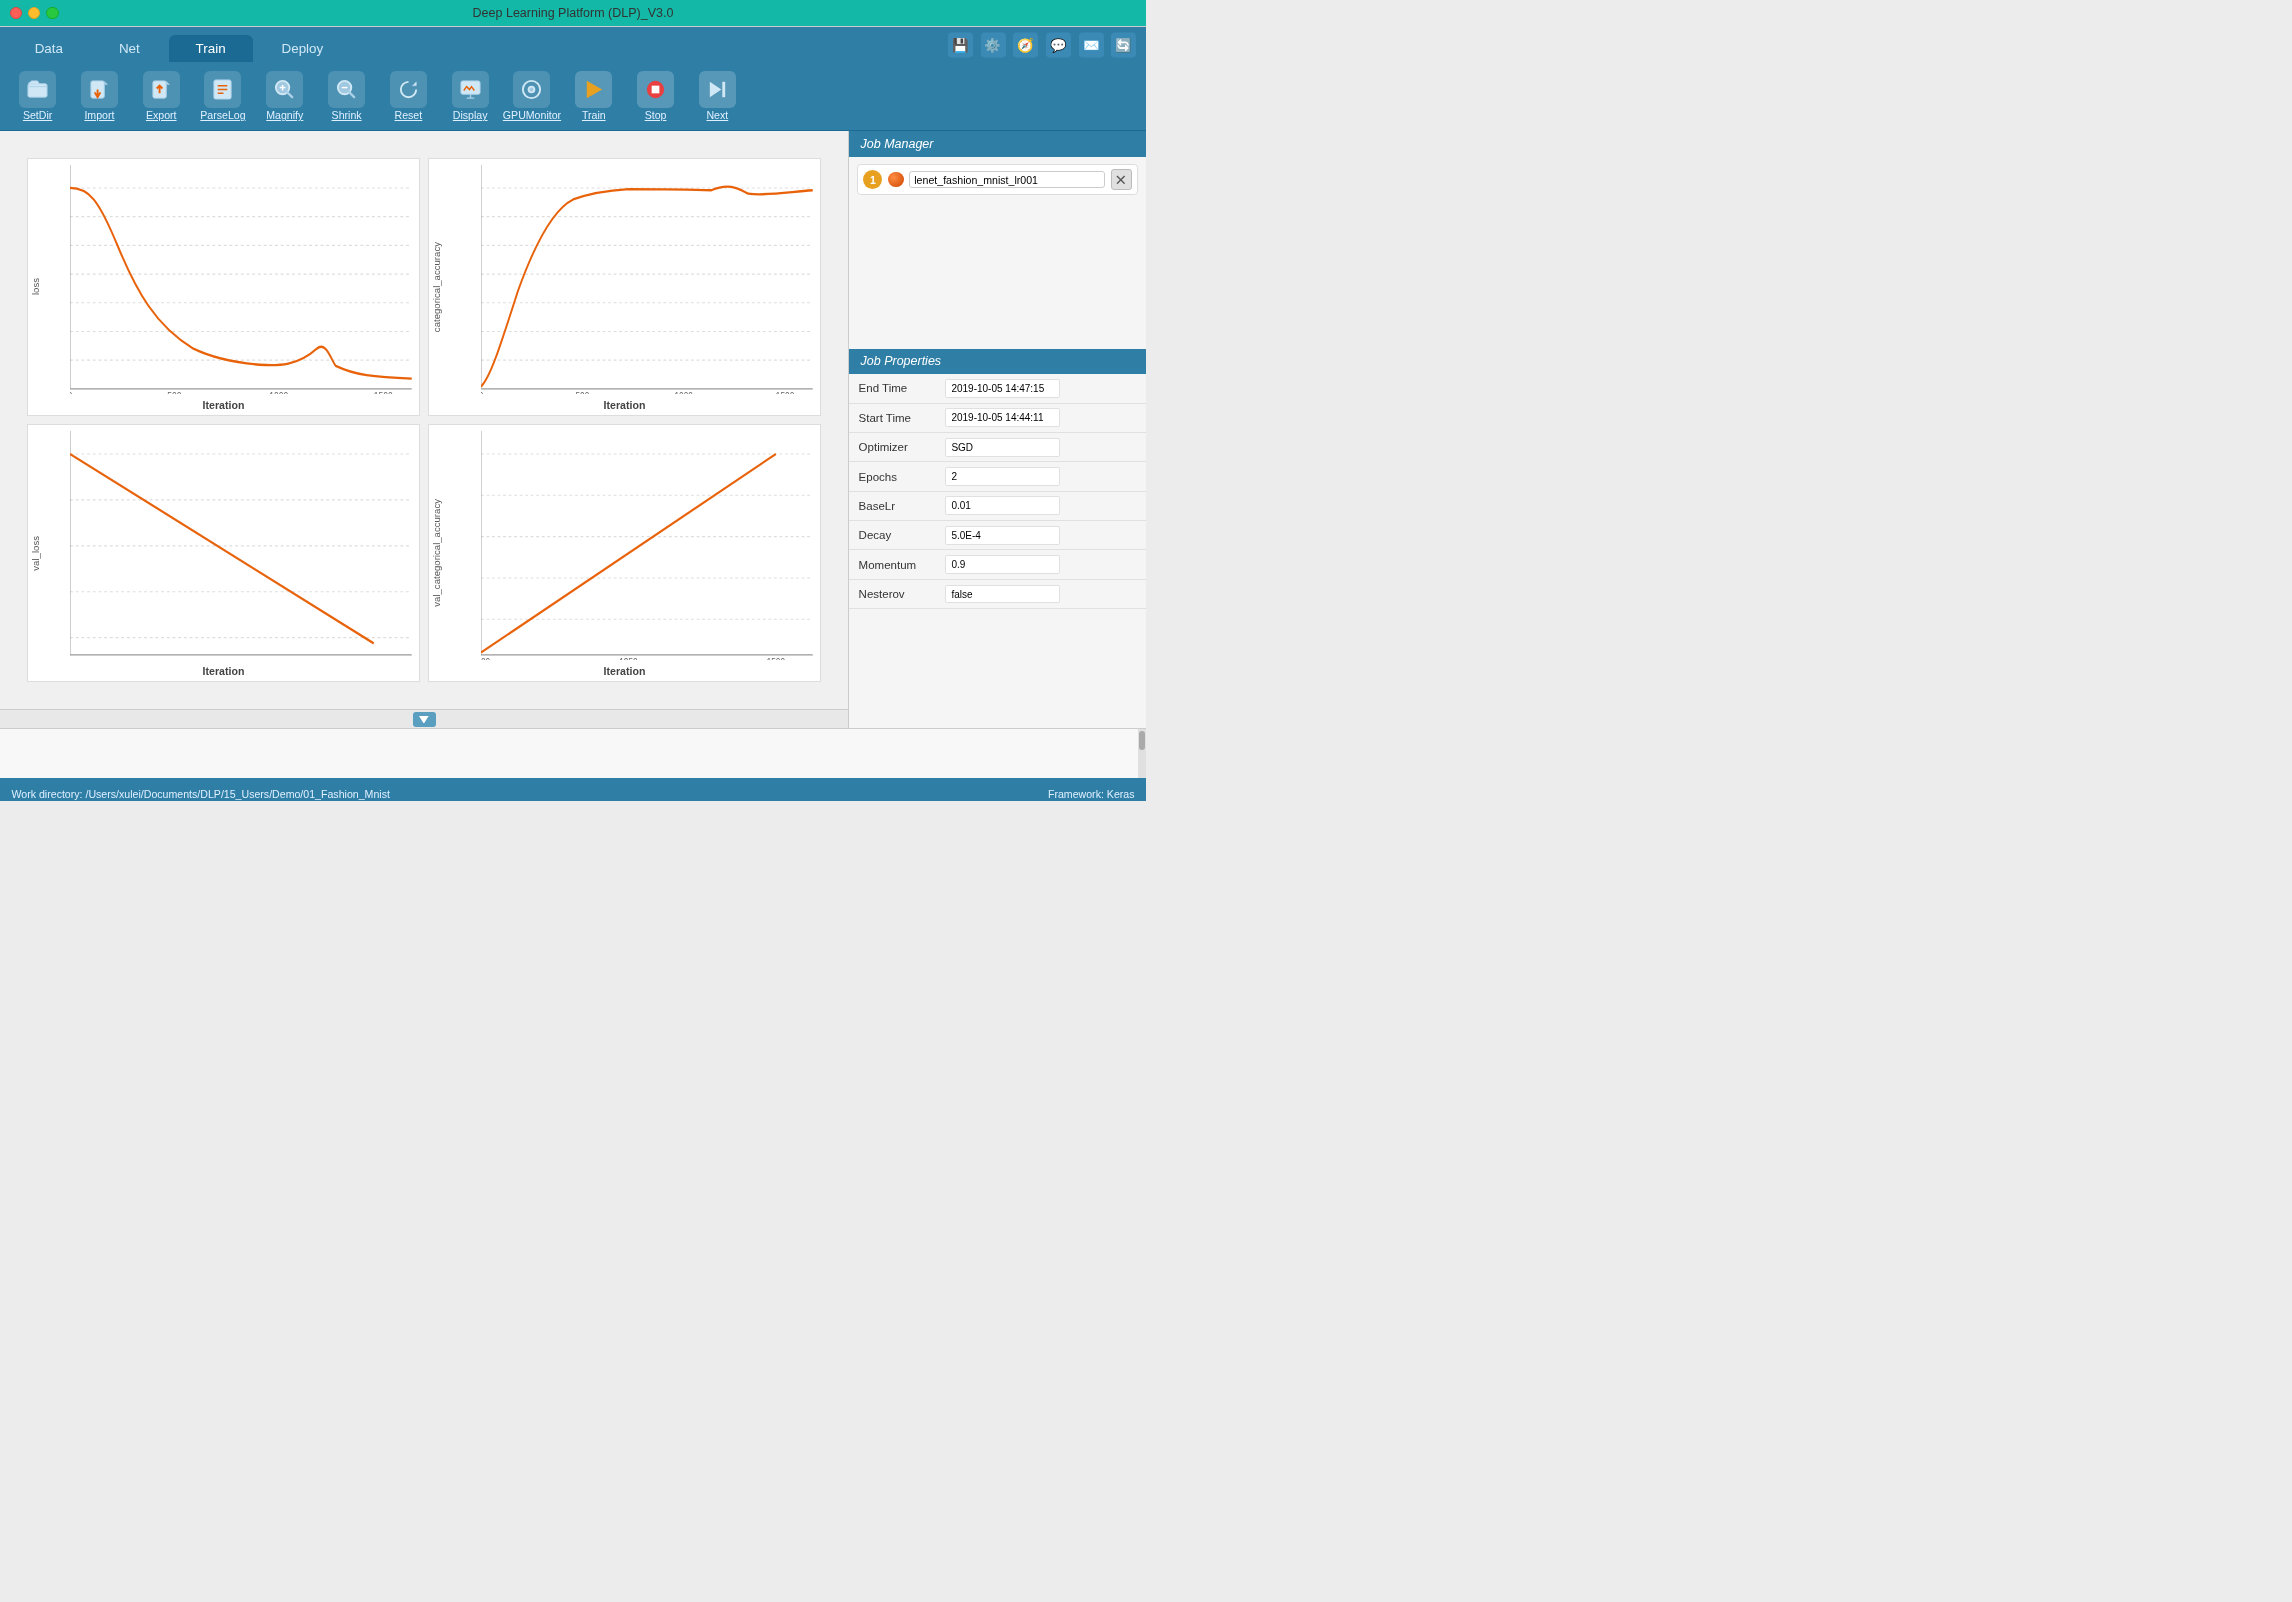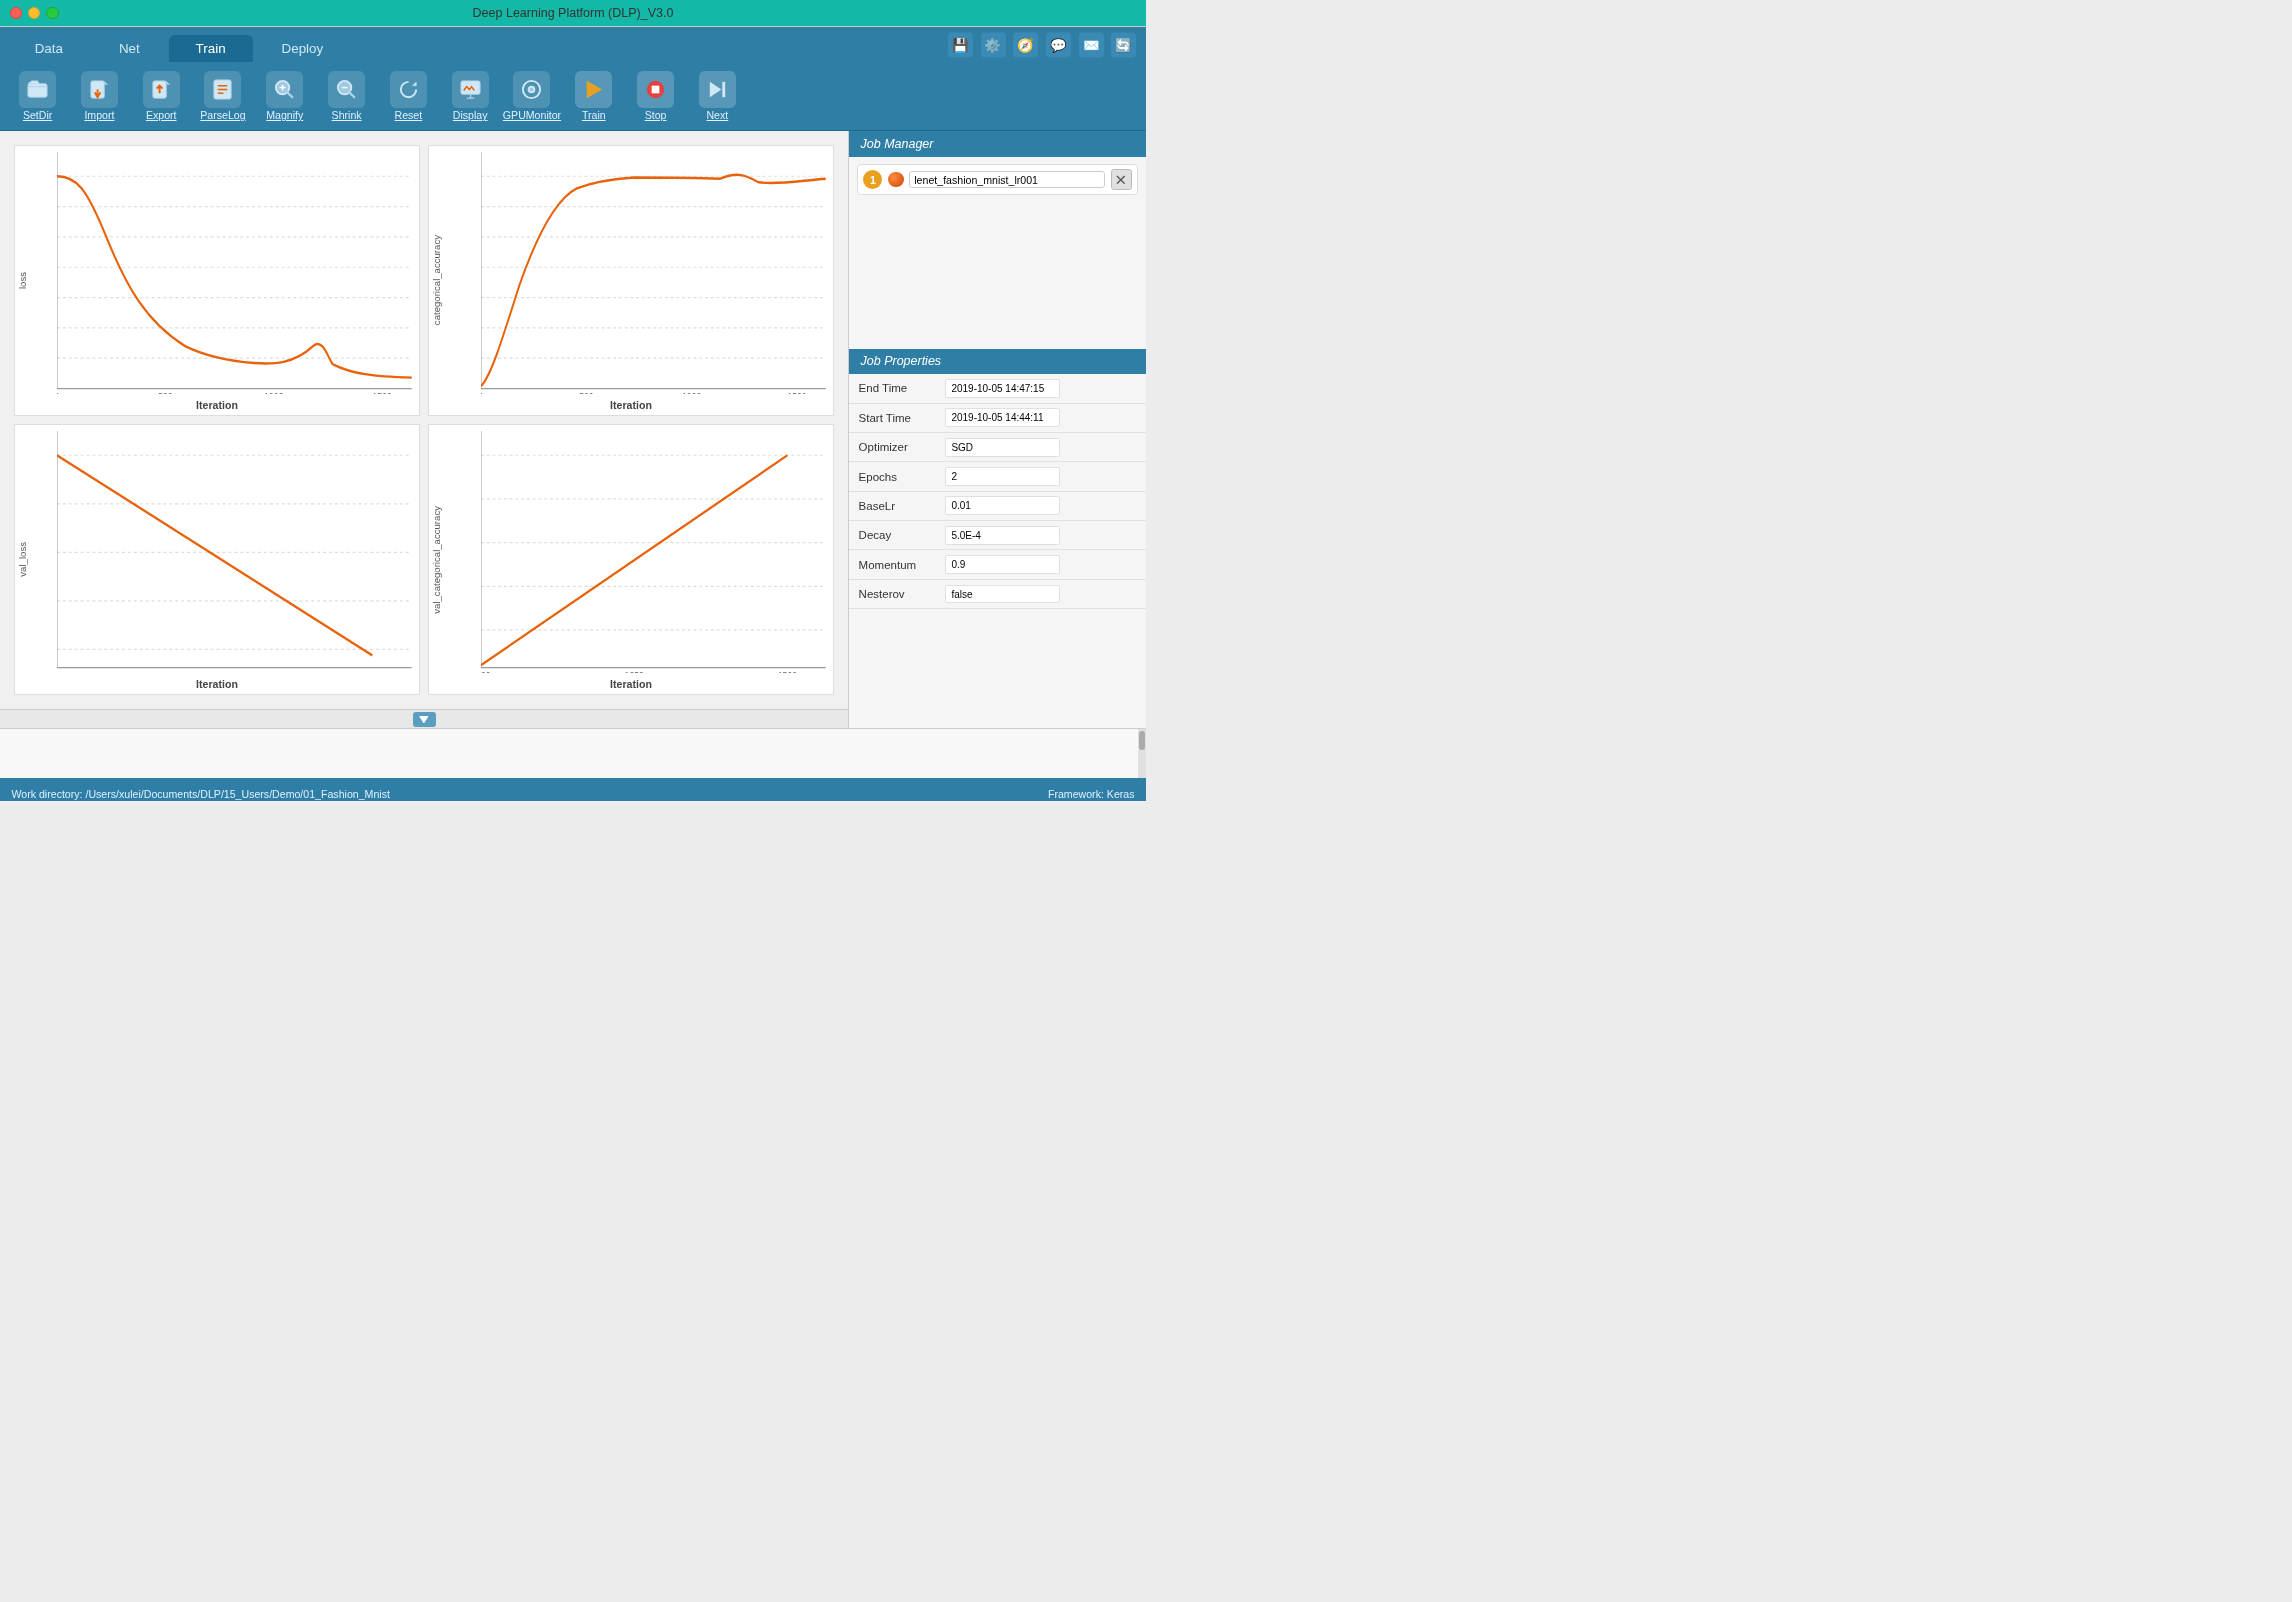--- a/index.html
+++ b/index.html
@@ -346,21 +346,21 @@
         <rect x="18" y="5" width="3" height="16" fill="#d0e8f5"></rect>
       </svg>
     </div>
     <span class="tool-label">Next</span>
   </div>
 </div>
 
 <div style="display:flex; height:calc(801px - 27px - 35px - 69px - 50px - 23px); background:#f0f0f0;">
 
   <div style="flex:1; display:flex; flex-direction:column; overflow:hidden;">
-    <div style="flex:1; display:grid; grid-template-columns:1fr 1fr; grid-template-rows:1fr 1fr; padding:10px;">
+    <div style="flex:1; display:grid; grid-template-columns:1fr 1fr; grid-template-rows:1fr 1fr; padding:23px;">
 
       <div style="background:#fff; border:1px solid #ddd; margin:3.8px; padding:5.8px 7.7px 21px 42px; position:relative;">
         <div class="chart-y-label">
           <span class="chart-y-label-text">loss</span>
         </div>
         <svg width="100%" height="100%" viewBox="0 0 360 200" preserveAspectRatio="none" style="font-size:12px">
 
           <line x1="0" y1="20" x2="360" y2="20" stroke="#ddd" stroke-dasharray="3,3"></line>
           <line x1="0" y1="45" x2="360" y2="45" stroke="#ddd" stroke-dasharray="3,3"></line>
           <line x1="0" y1="70" x2="360" y2="70" stroke="#ddd" stroke-dasharray="3,3"></line>

